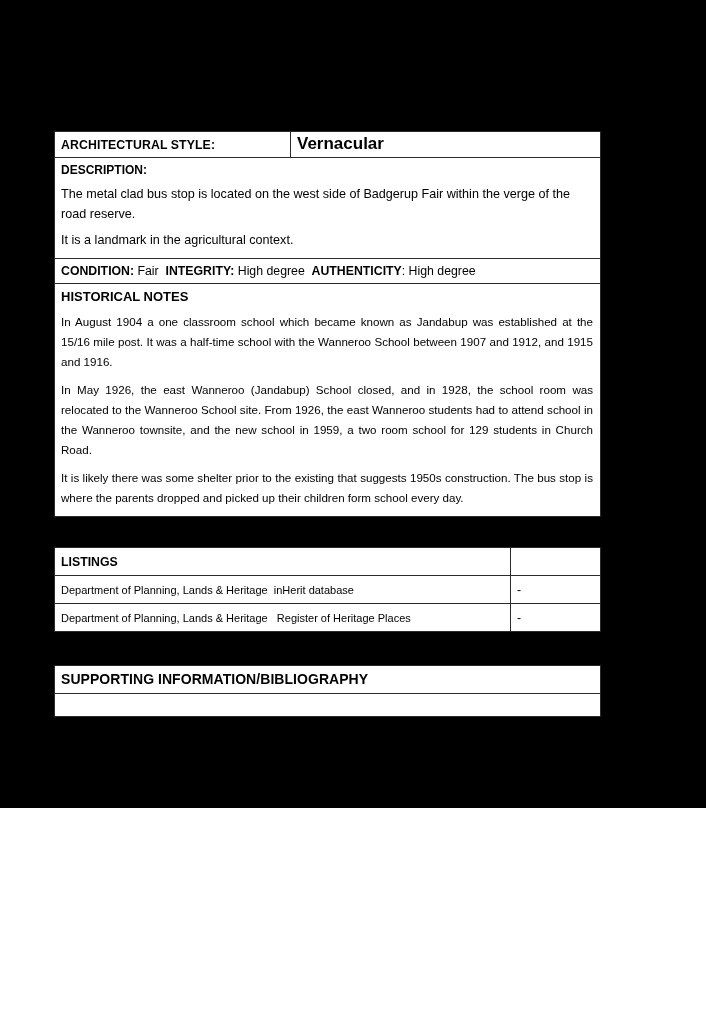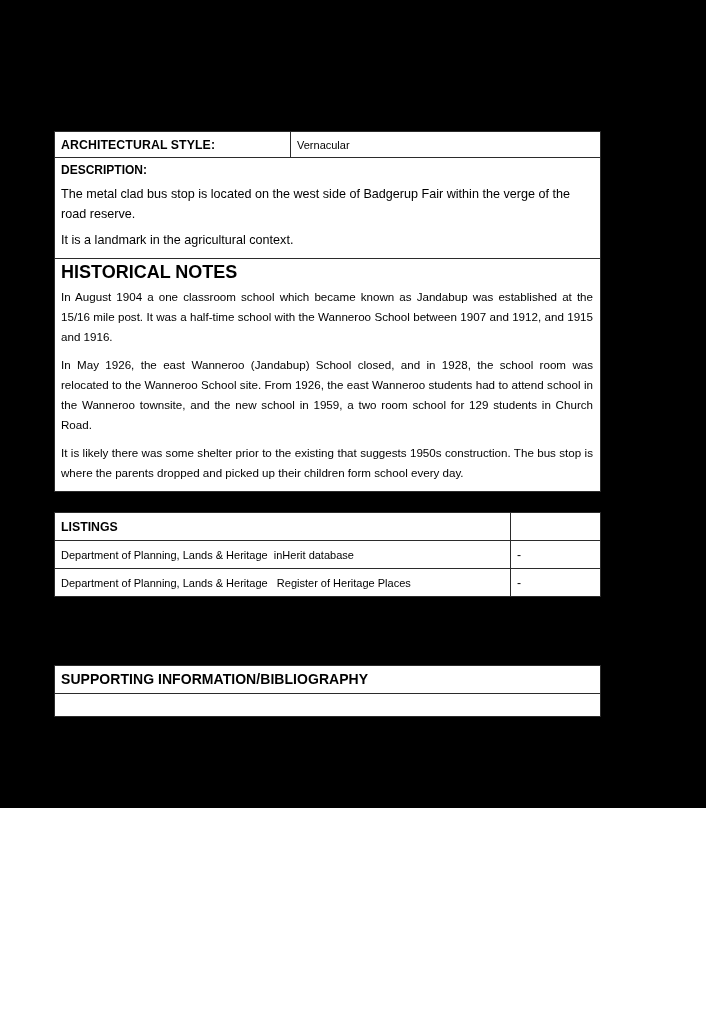--- a/index.html
+++ b/index.html
@@ -50,22 +50,22 @@
     padding: 4px 5px 5px 5px;
   }
 
   .lbl-bold {
     font-weight: bold;
     font-size: 12.3px;
     line-height: 15px;
     letter-spacing: 0.1px;
   }
   .val-plain {
-    font-weight: normal;
-    font-size: 11px;
+    font-weight: bold;
+    font-size: 17px;
     line-height: 15px;
   }
 
   
   .row-arch td { height: 17px; }
   .arch-label {
     width: 236px;
   }
   .arch-label .cell-pad,
   .arch-value .cell-pad {
@@ -100,37 +100,37 @@
     white-space: nowrap;
   }
   .cond-line b { font-weight: bold; }
 
   
   .hist-cell .cell-pad {
     padding: 5px 7px 6px 6px;
   }
   .hist-head {
     font-weight: bold;
-    font-size: 18px;
+    font-size: 13px;
     line-height: 16px;
     margin: 0 0 7px 0;
   }
   .hist-para {
     font-size: 11.6px;
     line-height: 20px;
     text-align: justify;
     text-justify: inter-word;
     margin: 0 0 8px 0;
   }
   .hist-para:last-child { margin-bottom: 2px; }
 
   
   #table-listings {
     left: 54px;
-    top: 512px;
+    top: 547px;
     width: 546px;
   }
   #table-listings td { height: 18px; }
   .listing-name { width: 456px; }
   .listing-val  { width: 90px; }
   .listings-head {
     font-weight: bold;
     font-size: 12.3px;
     line-height: 15px;
   }
@@ -188,20 +188,27 @@
       <tr>
         <td class="desc-cell" colspan="2">
           <div class="cell-pad">
             <p class="desc-head">DESCRIPTION:</p>
             <p class="desc-body">The metal clad bus stop is located on the west side of Badgerup Fair within the verge of the road reserve.</p>
             <p class="desc-body last">It is a landmark in the agricultural context.</p>
           </div>
         </td>
       </tr>
 
+      <tr>
+        <td class="cond-cell" colspan="2">
+          <div class="cell-pad">
+            <div class="cond-line"><b>CONDITION:</b> <span>Fair</span>&nbsp; <b>INTEGRITY:</b> <span>High degree</span>&nbsp; <b>AUTHENTICITY</b><span>: High degree</span></div>
+          </div>
+        </td>
+      </tr>
 
       <tr>
         <td class="hist-cell" colspan="2">
           <div class="cell-pad">
             <p class="hist-head">HISTORICAL NOTES</p>
             <p class="hist-para">In August 1904 a one classroom school which became known as Jandabup was established at the 15/16 mile post.  It was a half-time school with the Wanneroo School between 1907 and 1912, and 1915 and 1916.</p>
             <p class="hist-para">In May 1926, the east Wanneroo (Jandabup) School closed, and in 1928,  the school room was relocated to the Wanneroo School site. From 1926, the east Wanneroo students had to attend school in the Wanneroo townsite, and the new school in 1959, a two room school for 129 students in Church Road.</p>
             <p class="hist-para">It is likely there was some shelter prior to the existing that suggests 1950s construction. The bus stop is where the parents dropped and picked up their children form school every day.</p>
           </div>
         </td>

